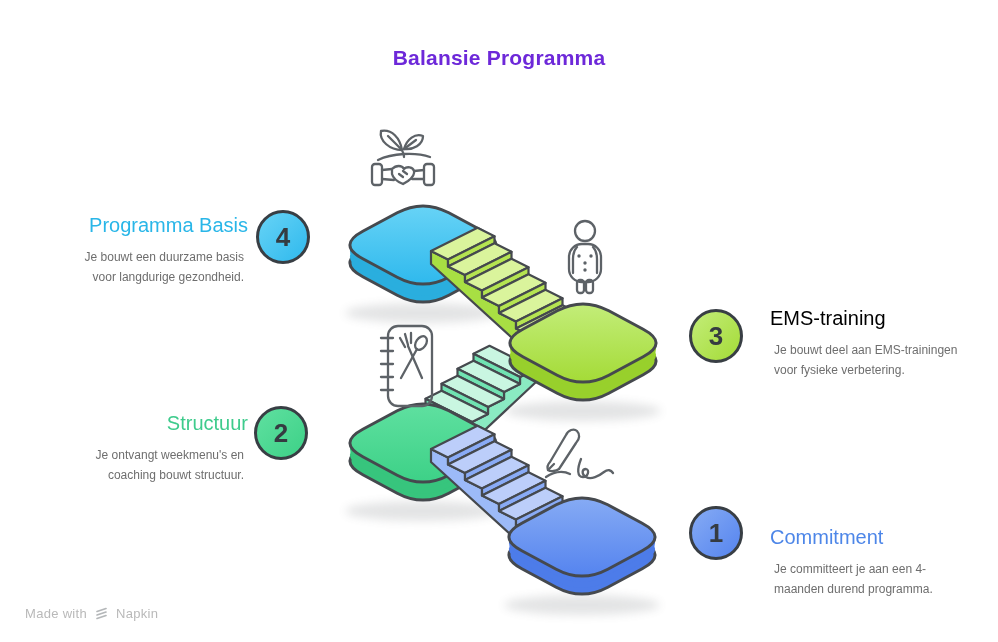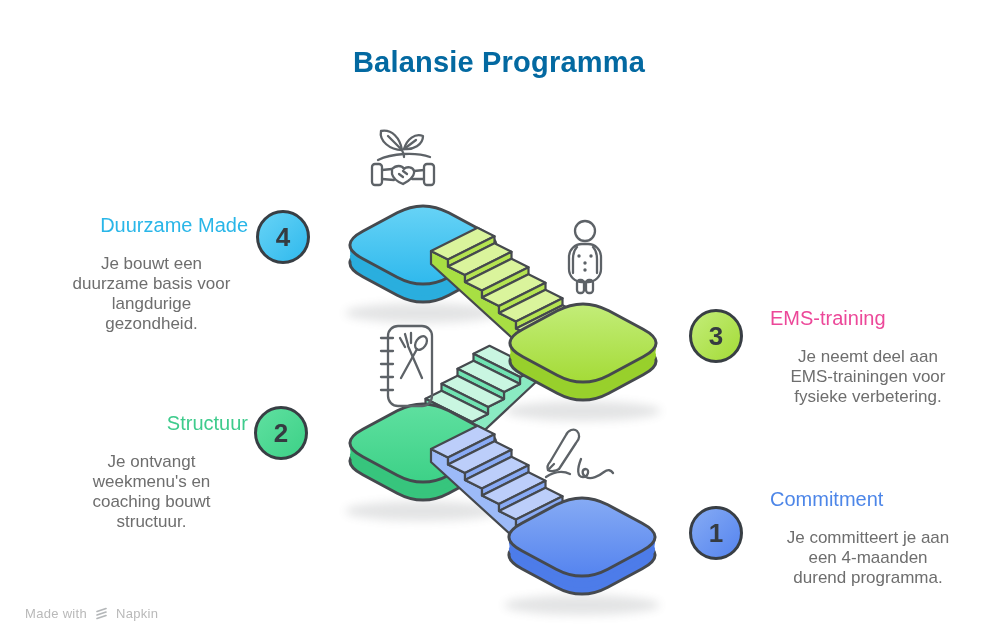--- a/index.html
+++ b/index.html
@@ -1,26 +1,26 @@
 <!DOCTYPE html>
 <html><head>
 <meta charset="utf-8">
 <style>
   html,body{margin:0;padding:0;background:#fff;}
   body{width:998px;height:642px;position:relative;overflow:hidden;
        font-family:"Liberation Sans",sans-serif;}
   .stage{position:absolute;inset:0;}
   svg#illo{position:absolute;left:0;top:0;}
   .title{position:absolute;left:0;top:46px;width:998px;margin:0;text-align:center;
-         font-size:29px;font-weight:700;color:#0369a1;letter-spacing:.2px;}
+         font-size:21px;font-weight:700;color:#6d28d9;letter-spacing:.2px;}
   .step{position:absolute;margin:0;}
   .col-left{left:55px;width:193px;text-align:right;}
   .col-right{left:770px;width:196px;text-align:left;}
   .step-heading{margin:0 0 9px 0;font-size:20px;font-weight:500;line-height:26px;}
-  .step-body{margin:16px;font-size:17px;line-height:20px;color:#6e6e6e;text-align:center;}
+  .step-body{margin:4px;font-size:12px;line-height:20px;color:#6e6e6e;}
   .badge{position:absolute;width:54px;height:54px;border-radius:50%;
          border:3px solid #383e44;box-sizing:border-box;
          display:flex;align-items:center;justify-content:center;}
   .badge span{font-size:26px;font-weight:700;color:#353b41;}
   .watermark{position:absolute;left:25px;top:606px;display:flex;align-items:center;gap:8px;
              font-size:13px;color:#b9b9b9;letter-spacing:.3px;}
   .watermark svg{display:block;}
 </style>
 </head>
 <body>
@@ -159,32 +159,32 @@
         <path d="M8,50 L14,44"></path>
         <path d="M6,57 C15,51 24,51 30,54"></path>
         <path d="M41,39 C37,49 37,57 43,57 C48,57 50,50 46,49 C42,49 41,54 46,57 C51,60 59,56 64,52 C68,49 71,50 73,53"></path>
       </g>
     </g>
   </svg>
 
   <h1 class="title">Balansie Programma</h1>
 
   <section class="step col-left" style="top:212px">
-    <h2 class="step-heading" style="color: rgb(41, 182, 232);">Duurzame Made</h2>
+    <h2 class="step-heading" style="color: rgb(41, 182, 232);">Programma Basis</h2>
     <p class="step-body">Je bouwt een duurzame basis voor langdurige gezondheid.</p>
   </section>
   <section class="step col-left" style="top:403px">
     <h2 class="step-heading" style="color: rgb(62, 203, 140); margin-top: 7px;">Structuur</h2>
     <p class="step-body">Je ontvangt weekmenu's en coaching bouwt structuur.</p>
   </section>
   <section class="step col-right" style="top:305px">
-    <h2 class="step-heading" style="color: #ec4899;">EMS-training</h2>
-    <p class="step-body">Je neemt deel aan EMS-trainingen voor fysieke verbetering.</p>
-  </section>
-  <section class="step col-right" style="top:486px">
+    <h2 class="step-heading" style="color: #000000;">EMS-training</h2>
+    <p class="step-body">Je bouwt deel aan EMS-trainingen voor fysieke verbetering.</p>
+  </section>
+  <section class="step col-right" style="top:524px">
     <h2 class="step-heading" style="color: rgb(77, 134, 232);">Commitment</h2>
     <p class="step-body">Je committeert je aan een 4-maanden durend programma.</p>
   </section>
 
   <div class="badge" style="left: 256px; top: 210px; background: linear-gradient(135deg, rgb(103, 211, 246), rgb(47, 185, 237));">
     <span>4</span>
   </div>
   <div class="badge" style="left: 254px; top: 406px; background: linear-gradient(135deg, rgb(95, 224, 160), rgb(61, 209, 135));">
     <span>2</span>
   </div>

